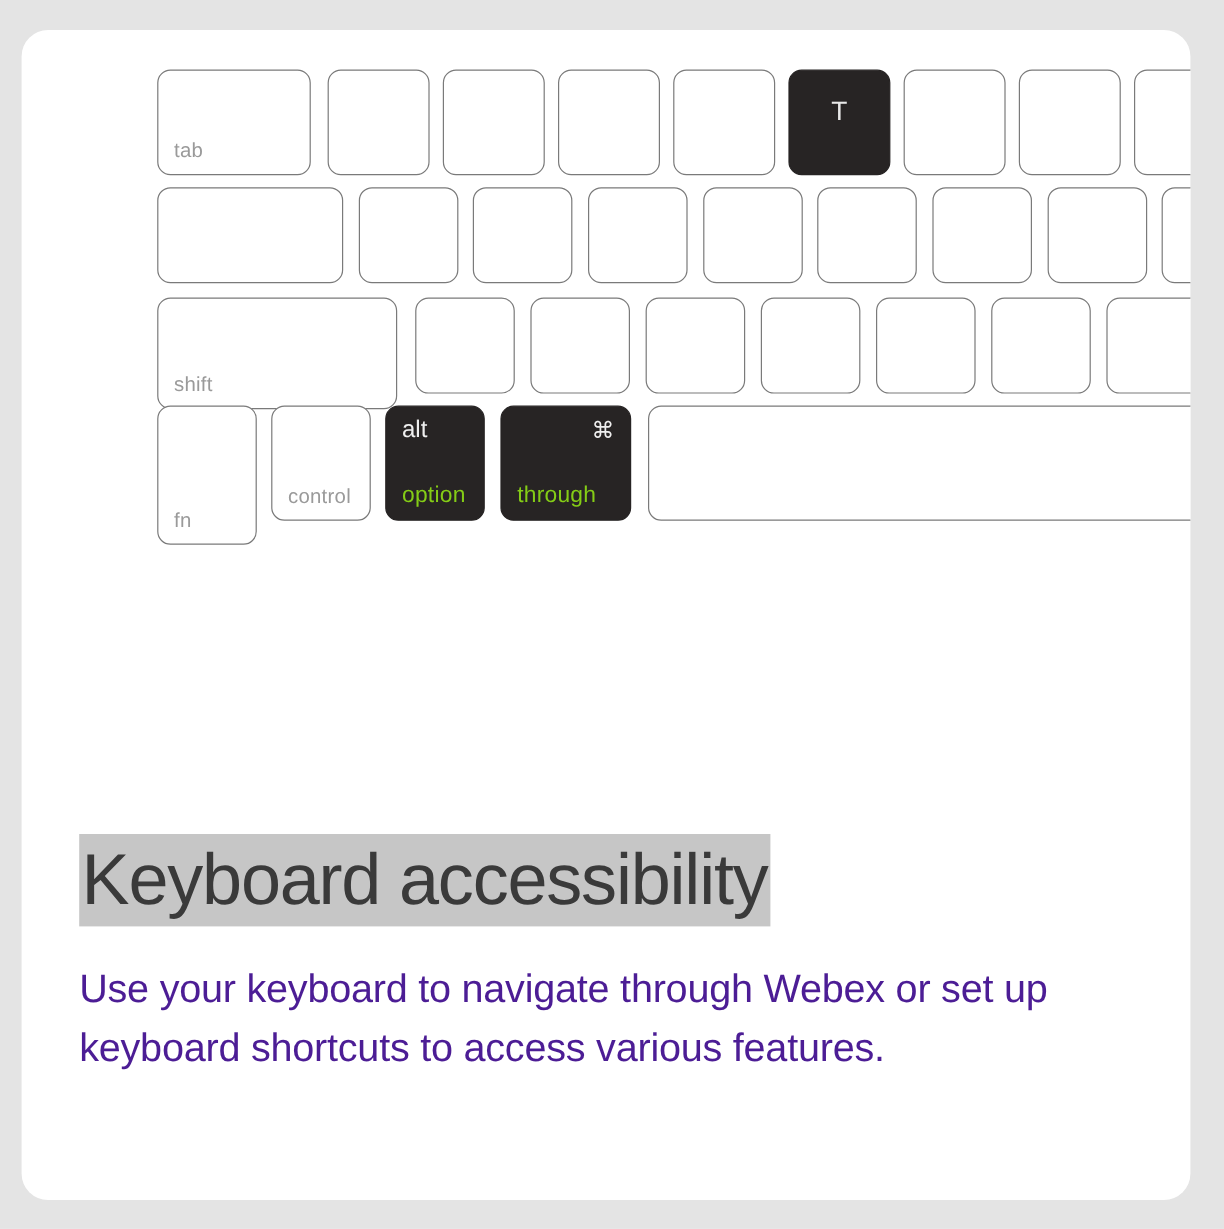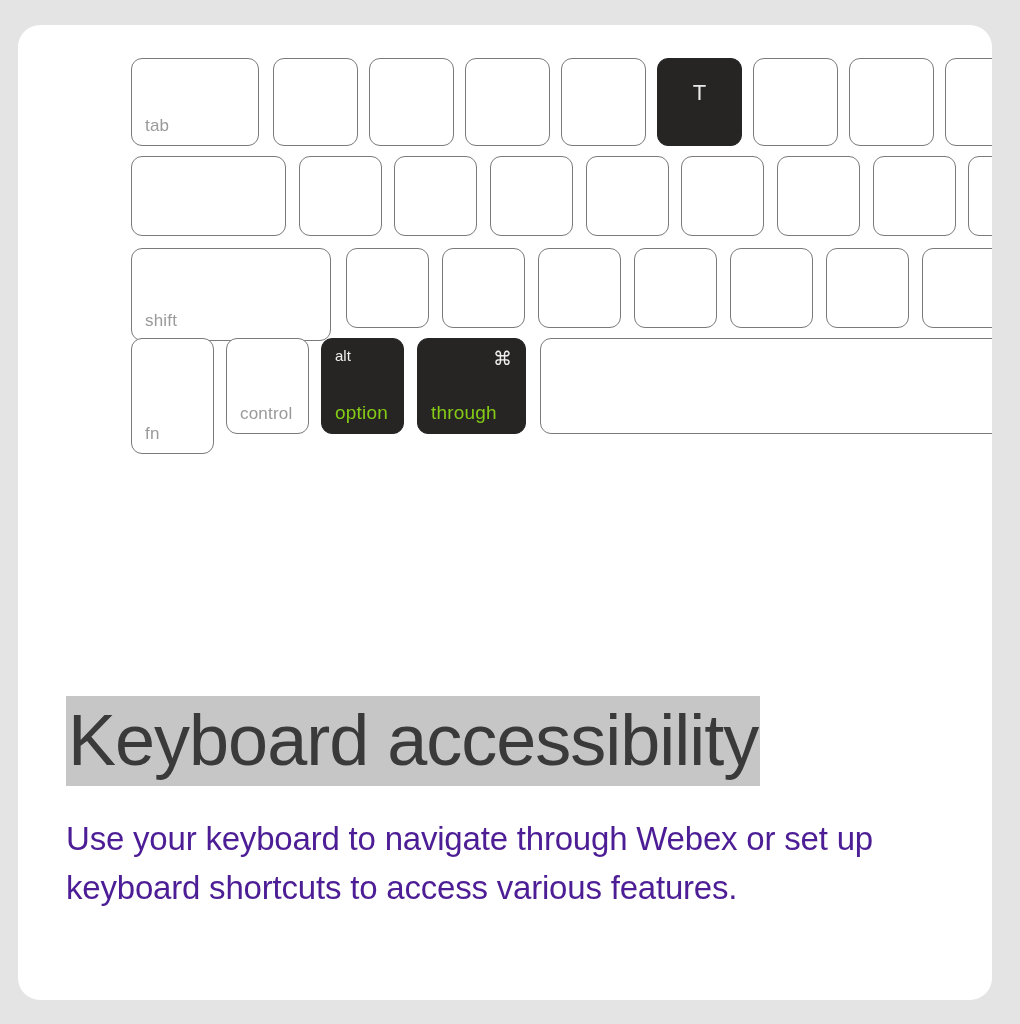--- a/index.html
+++ b/index.html
@@ -67,21 +67,21 @@
   }
   .key.dark .key-label {
     color: #84cc16;
     font-size: 19px;
   }
 
   .key-sub {
     position: absolute;
     left: 13px;
     top: 8px;
-    font-size: 15px;
+    font-size: 20px;
     color: #efefef;
     font-family: "Liberation Sans", sans-serif;
     white-space: nowrap;
   }
   .key-sub.right {
     left: auto;
     right: 13px;
     font-size: 19px;
   }
 
@@ -106,21 +106,21 @@
   }
 
   #title-wrap {
     display: block;
     line-height: 0;
   }
   #page-title {
     display: inline;
     background: #c6c6c6;
     color: #3a3a3a;
-    font-size: 72px;
+    font-size: 60px;
     line-height: 1.25;
     font-family: "Liberation Sans", sans-serif;
     font-weight: 400;
     letter-spacing: -1px;
     box-decoration-break: clone;
     -webkit-box-decoration-break: clone;
     padding: 4px 2px 6px 2px;
     margin-top: 44px;
   }
 

